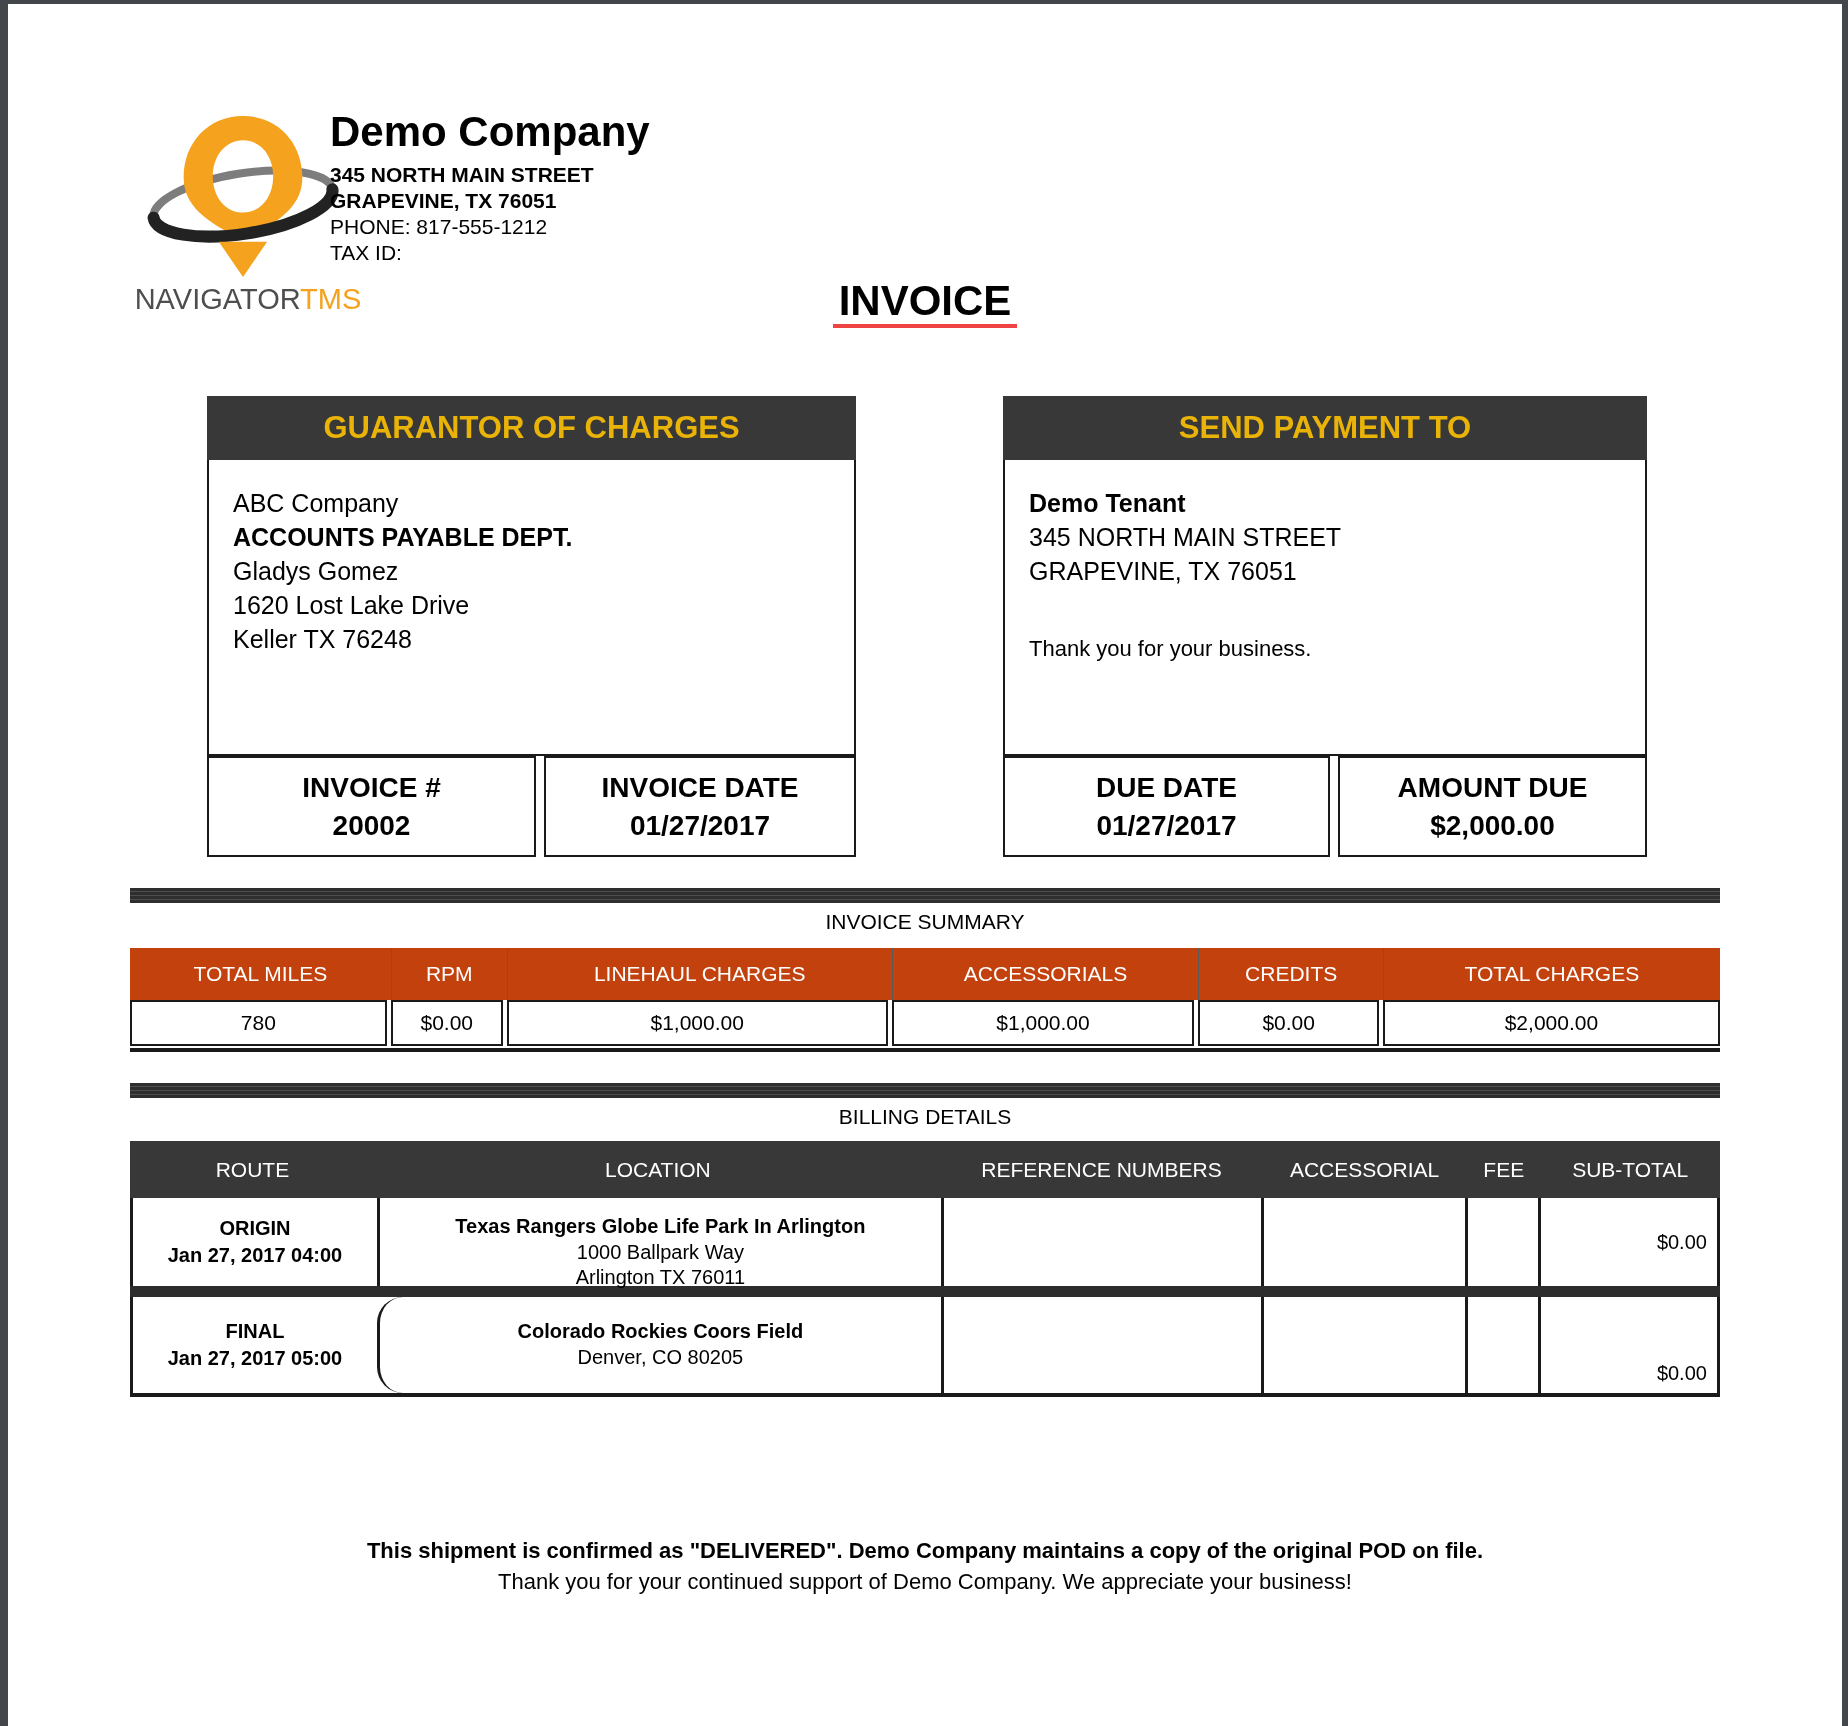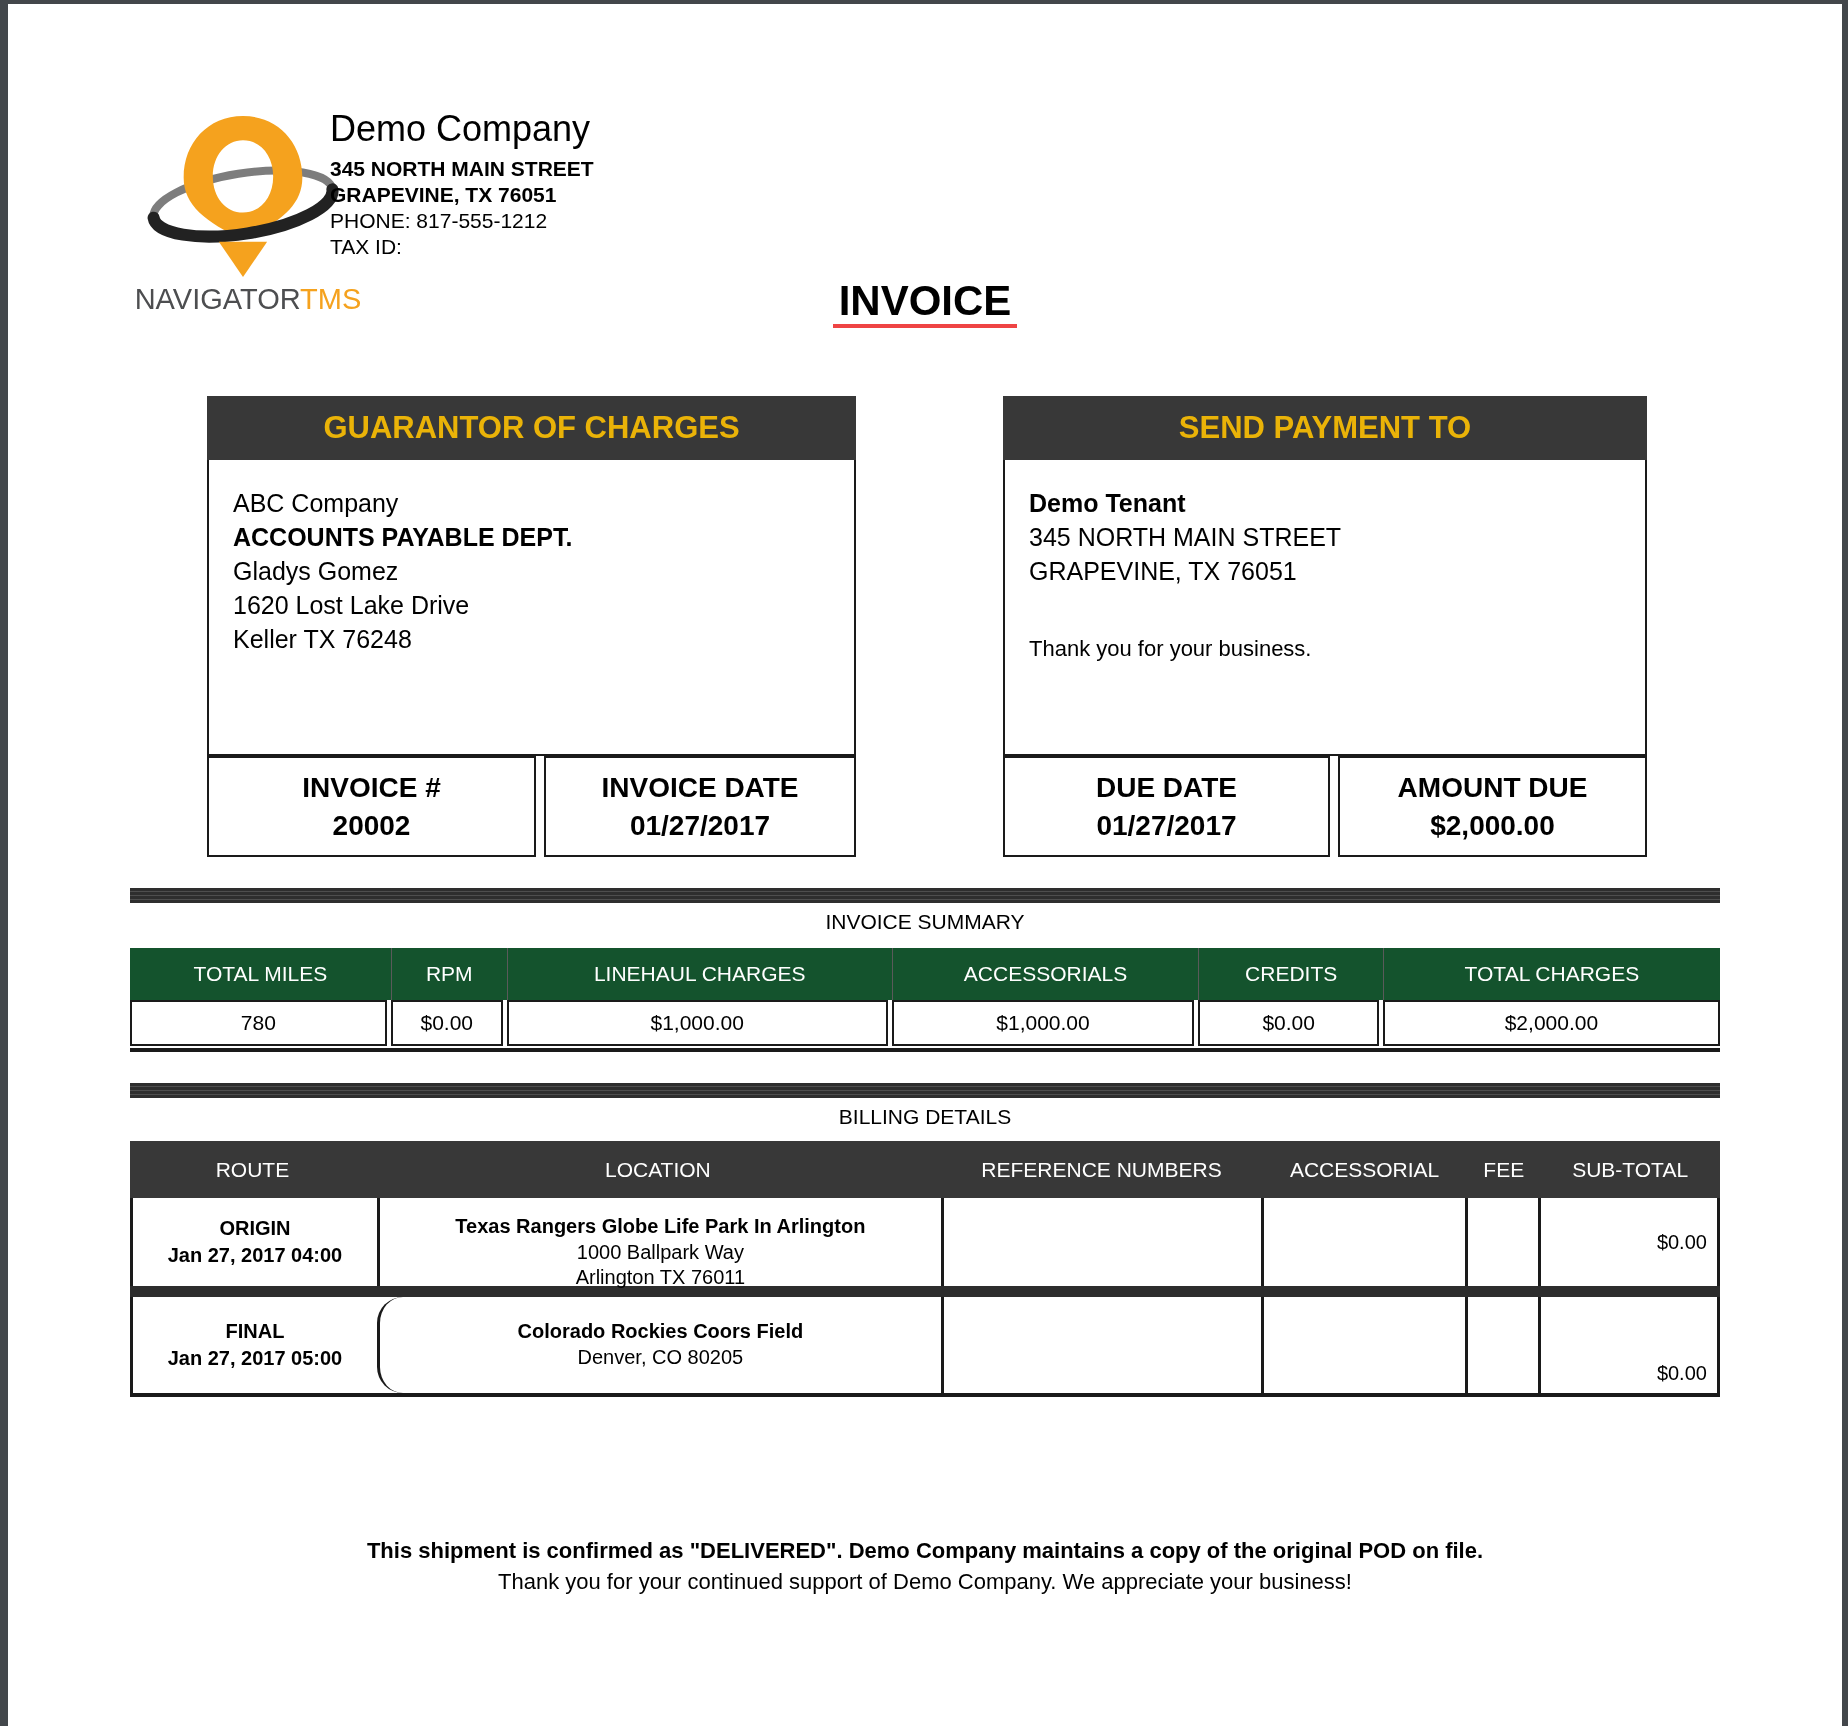--- a/index.html
+++ b/index.html
@@ -21,21 +21,21 @@
   
   .logo-svg { position:absolute; left:132px; top:102px; width:206px; height:176px; }
   .brand {
     position:absolute; left:96px; top:279px; width:288px;
     text-align:center; font-size:29px; letter-spacing:0px; white-space:nowrap;
   }
   .brand-gray  { color:#4d4e50; }
   .brand-orange{ color:#f5a21e; }
 
   .company { position:absolute; left:322px; top:106px; }
-  .company-name { font-size:36px; font-weight:normal; line-height:1.05; margin-bottom:8px; }
+  .company-name { font-size:42px; font-weight:bold; line-height:1.05; margin-bottom:8px; }
   .company-line { font-size:21px; line-height:1.24; }
   .bold { font-weight:bold; }
 
   .invoice-title-wrap { position:absolute; left:0; top:276px; width:100%; text-align:center; }
   .invoice-title {
     display:inline-block; font-size:42px; font-weight:bold;
     border-bottom:4px solid #ef4444; padding:0 6px 2px 6px; line-height:1.0;
   }
 
   
@@ -67,21 +67,21 @@
   
   .thick-rule {
     left:122px; width:1590px; height:15px;
     background:repeating-linear-gradient(to bottom,#2e2e2e 0 3px,#4e4e4e 3px 4px);
   }
   .section-title { left:122px; width:1590px; text-align:center; font-size:21px; }
 
   
   .sum-table { left:122px; top:944px; width:1590px; }
   .sum-head {
-    display:flex; height:52px; background:#14532d; color:#fff; font-size:21px;
+    display:flex; height:52px; background:#c2410c; color:#fff; font-size:21px;
   }
   .sum-head > div {
     display:flex; align-items:center; justify-content:center;
     box-sizing:border-box; border-left:1px solid #5a5a5a;
   }
   .sum-head > div:first-child { border-left:none; }
   .sum-row { display:flex; margin-top:0px; }
   .sum-cell {
     box-sizing:border-box; border:2px solid #1a1a1a; height:46px;
     display:flex; align-items:center; justify-content:center;

